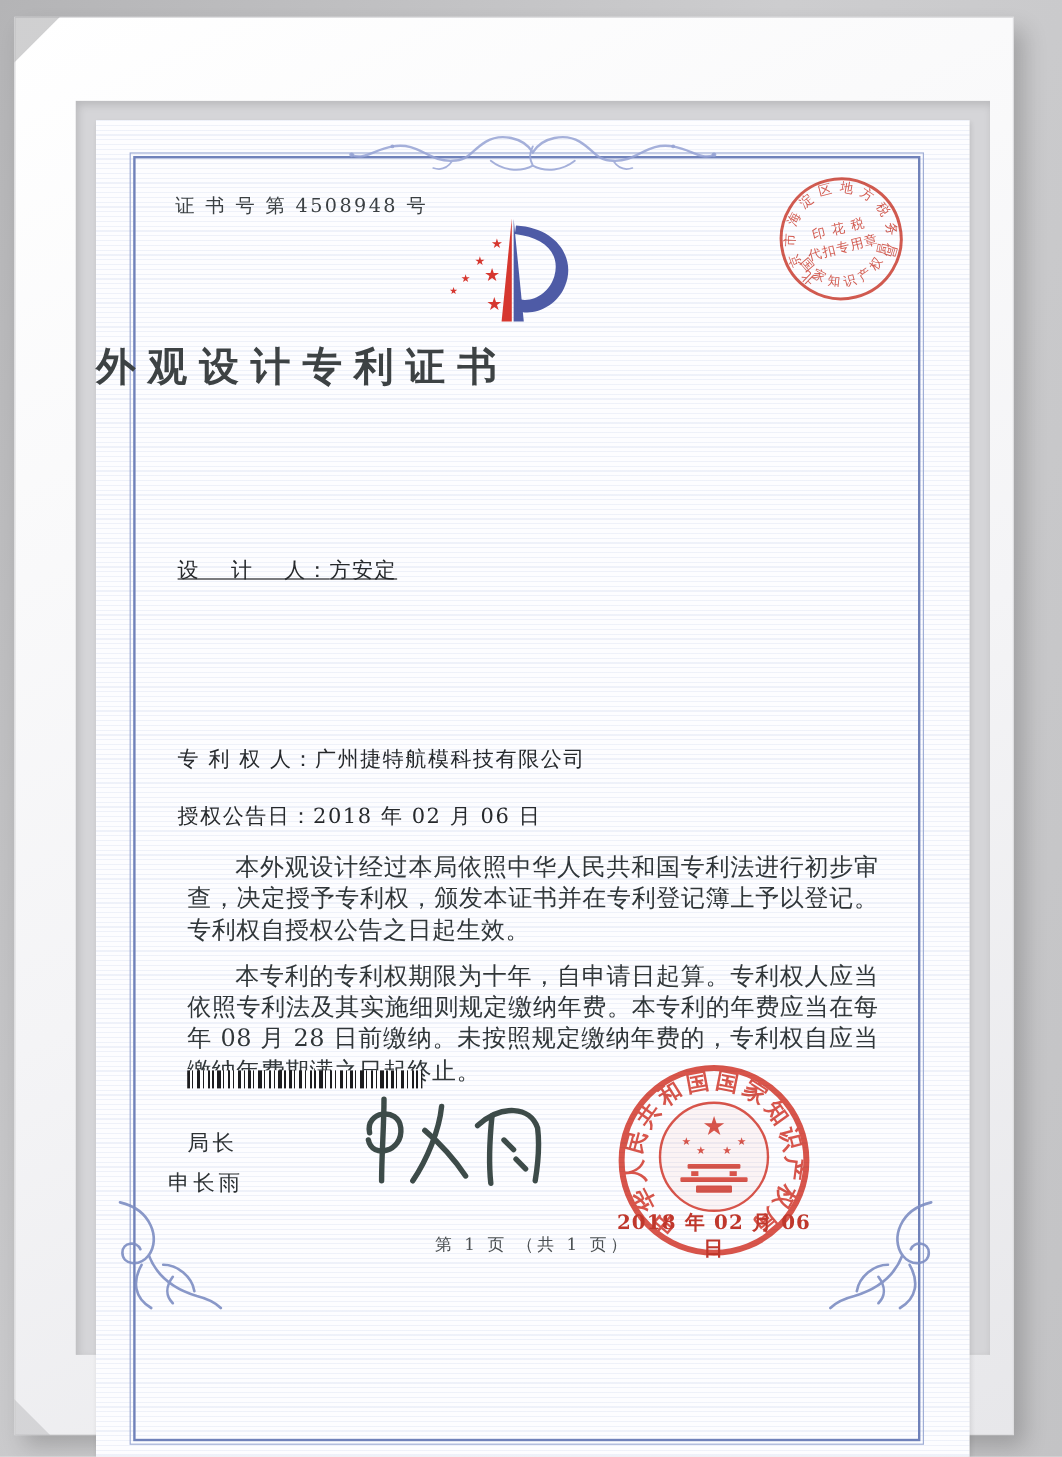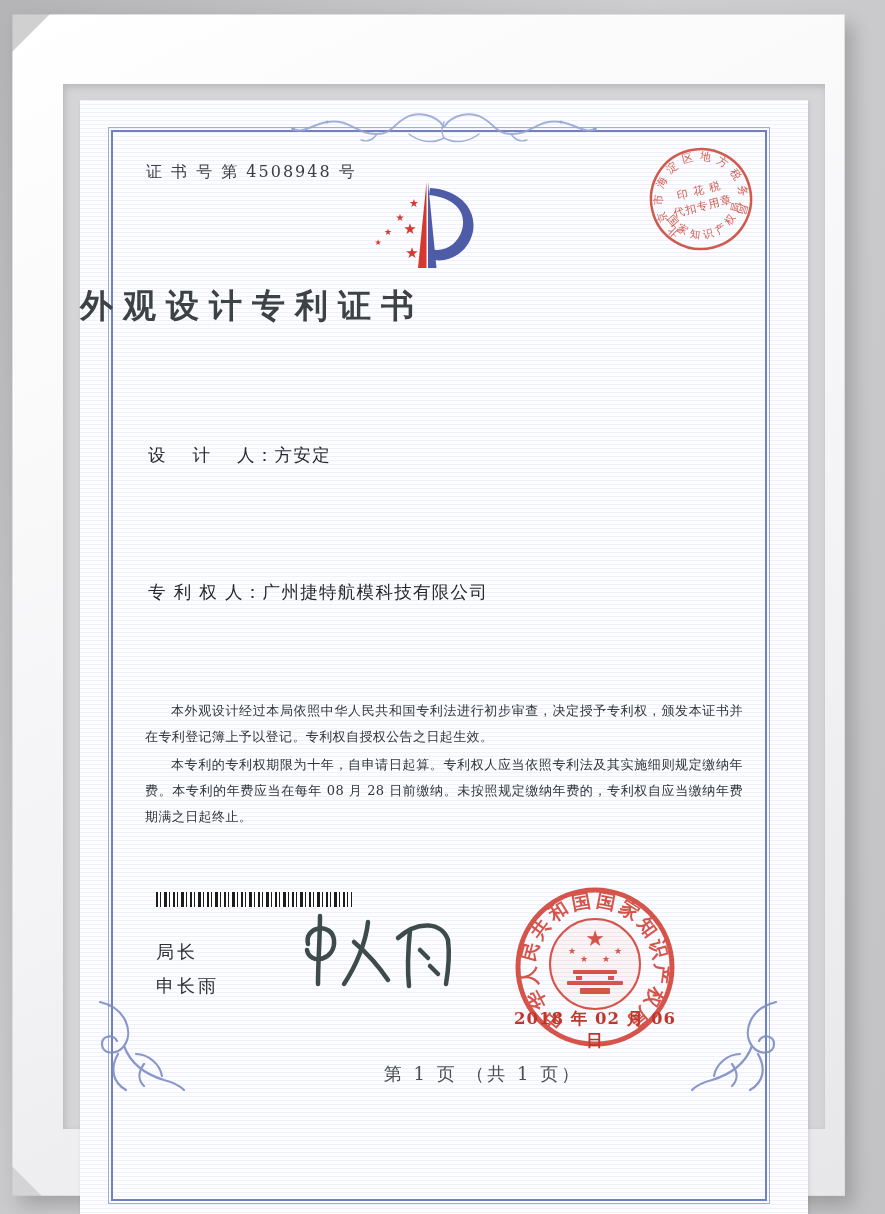--- a/index.html
+++ b/index.html
@@ -44,40 +44,40 @@
   .orn-bl{left:16px;top:898px;transform:scaleX(-1);}
   .orn-br{left:608px;top:898px;}
   
   .cert-no{left:66px;top:62px;font-size:16px;letter-spacing:2px;color:#3a3f42;}
   .logo{left:290px;top:80px;}
   .title{
     left:0;top:184px;width:100%;text-align:left;
     font-size:33px;font-weight:700;letter-spacing:10px;color:#3d4244;
   }
   .field{left:68px;font-size:17.5px;letter-spacing:1.3px;color:#26292c;white-space:nowrap;}
-  .f0{top:286px;} .f1{top:343px;} .f2{top:401px;} .f3{top:454px;} .f4{top:480px;} .f5{top:568px;}
+  .f0{top:286px;} .f1{top:363px;text-decoration:underline;} .f2{top:401px;} .f3{top:454px;} .f4{top:520px;} .f5{top:568px;}
   .paras{left:64px;top:597px;width:600px;color:#303639;}
   .paras p{
-    margin:1px;font-size:13px;line-height:26.3px;letter-spacing:.4px;
+    margin:12px;font-size:20px;line-height:26.3px;letter-spacing:.4px;
     text-align:justify;text-indent:2em;
   }
   .barcode{
     left:76px;top:792px;width:196px;height:15px;
     background:repeating-linear-gradient(90deg,#1d1d1f 0 2px,#fff 2px 4px,#1d1d1f 4px 5px,#fff 5px 8px,#1d1d1f 8px 11px,#fff 11px 13px,#1d1d1f 13px 14px,#fff 14px 17px);
   }
   .sig-title{left:76px;top:840px;font-size:18px;letter-spacing:3px;color:#2c3133;font-family:Liberation Mono, monospace;}
-  .sig-name{left:76px;top:874px;font-size:18px;letter-spacing:3px;color:#2c3133;font-family:Liberation Serif, serif;}
+  .sig-name{left:60px;top:874px;font-size:18px;letter-spacing:3px;color:#2c3133;font-family:Liberation Serif, serif;}
   .signature{left:200px;top:810px;}
   .seal{left:430px;top:782px;opacity:.92;mix-blend-mode:multiply;}
   .seal-date{
     left:425px;top:908px;width:180px;text-align:center;
     font-size:16.5px;letter-spacing:1px;color:#bf372c;font-weight:600;z-index:5;
   }
   .stamp{left:566px;top:44px;opacity:.9;mix-blend-mode:multiply;z-index:4;}
-  .footer{left:0;top:962px;width:100%;text-align:center;font-size:18px;letter-spacing:3px;color:#4a4f52;margin-left:39px;}
+  .footer{left:0;top:929px;width:100%;text-align:center;font-size:14px;letter-spacing:3px;color:#4a4f52;}
   svg text{font-family:"DejaVu Serif","Liberation Serif",serif;}
 </style>
 </head>
 <body>
 
 <div class="abs frame"></div>
 <div class="abs mat"></div>
 
 <div class="abs paper">
 
@@ -134,20 +134,21 @@
       <text x="8" y="65" font-size="8">★</text>
       <text x="40" y="54" font-size="15">★</text>
       <text x="42" y="78" font-size="15">★</text>
     </g>
   </svg>
 
   <div class="abs title">外观设计专利证书</div>
 
   <div class="abs field f1"><span>设　 计　 人：</span><span>方安定</span></div>
   <div class="abs field f4"><span>专 利 权 人：</span><span>广州捷特航模科技有限公司</span></div>
+  <div class="abs field f5"><span>授权公告日：</span><span>2018 年 02 月 06 日</span></div>
 
   <div class="abs paras">
     <p>本外观设计经过本局依照中华人民共和国专利法进行初步审查，决定授予专利权，颁发本证书并在专利登记簿上予以登记。专利权自授权公告之日起生效。</p>
     <p>本专利的专利权期限为十年，自申请日起算。专利权人应当依照专利法及其实施细则规定缴纳年费。本专利的年费应当在每年 08 月 28 日前缴纳。未按照规定缴纳年费的，专利权自应当缴纳年费期满之日起终止。</p>
   </div>
 
   <div class="abs barcode"></div>
 
   <div class="abs sig-title">局长</div>
   <div class="abs sig-name">申长雨</div>

